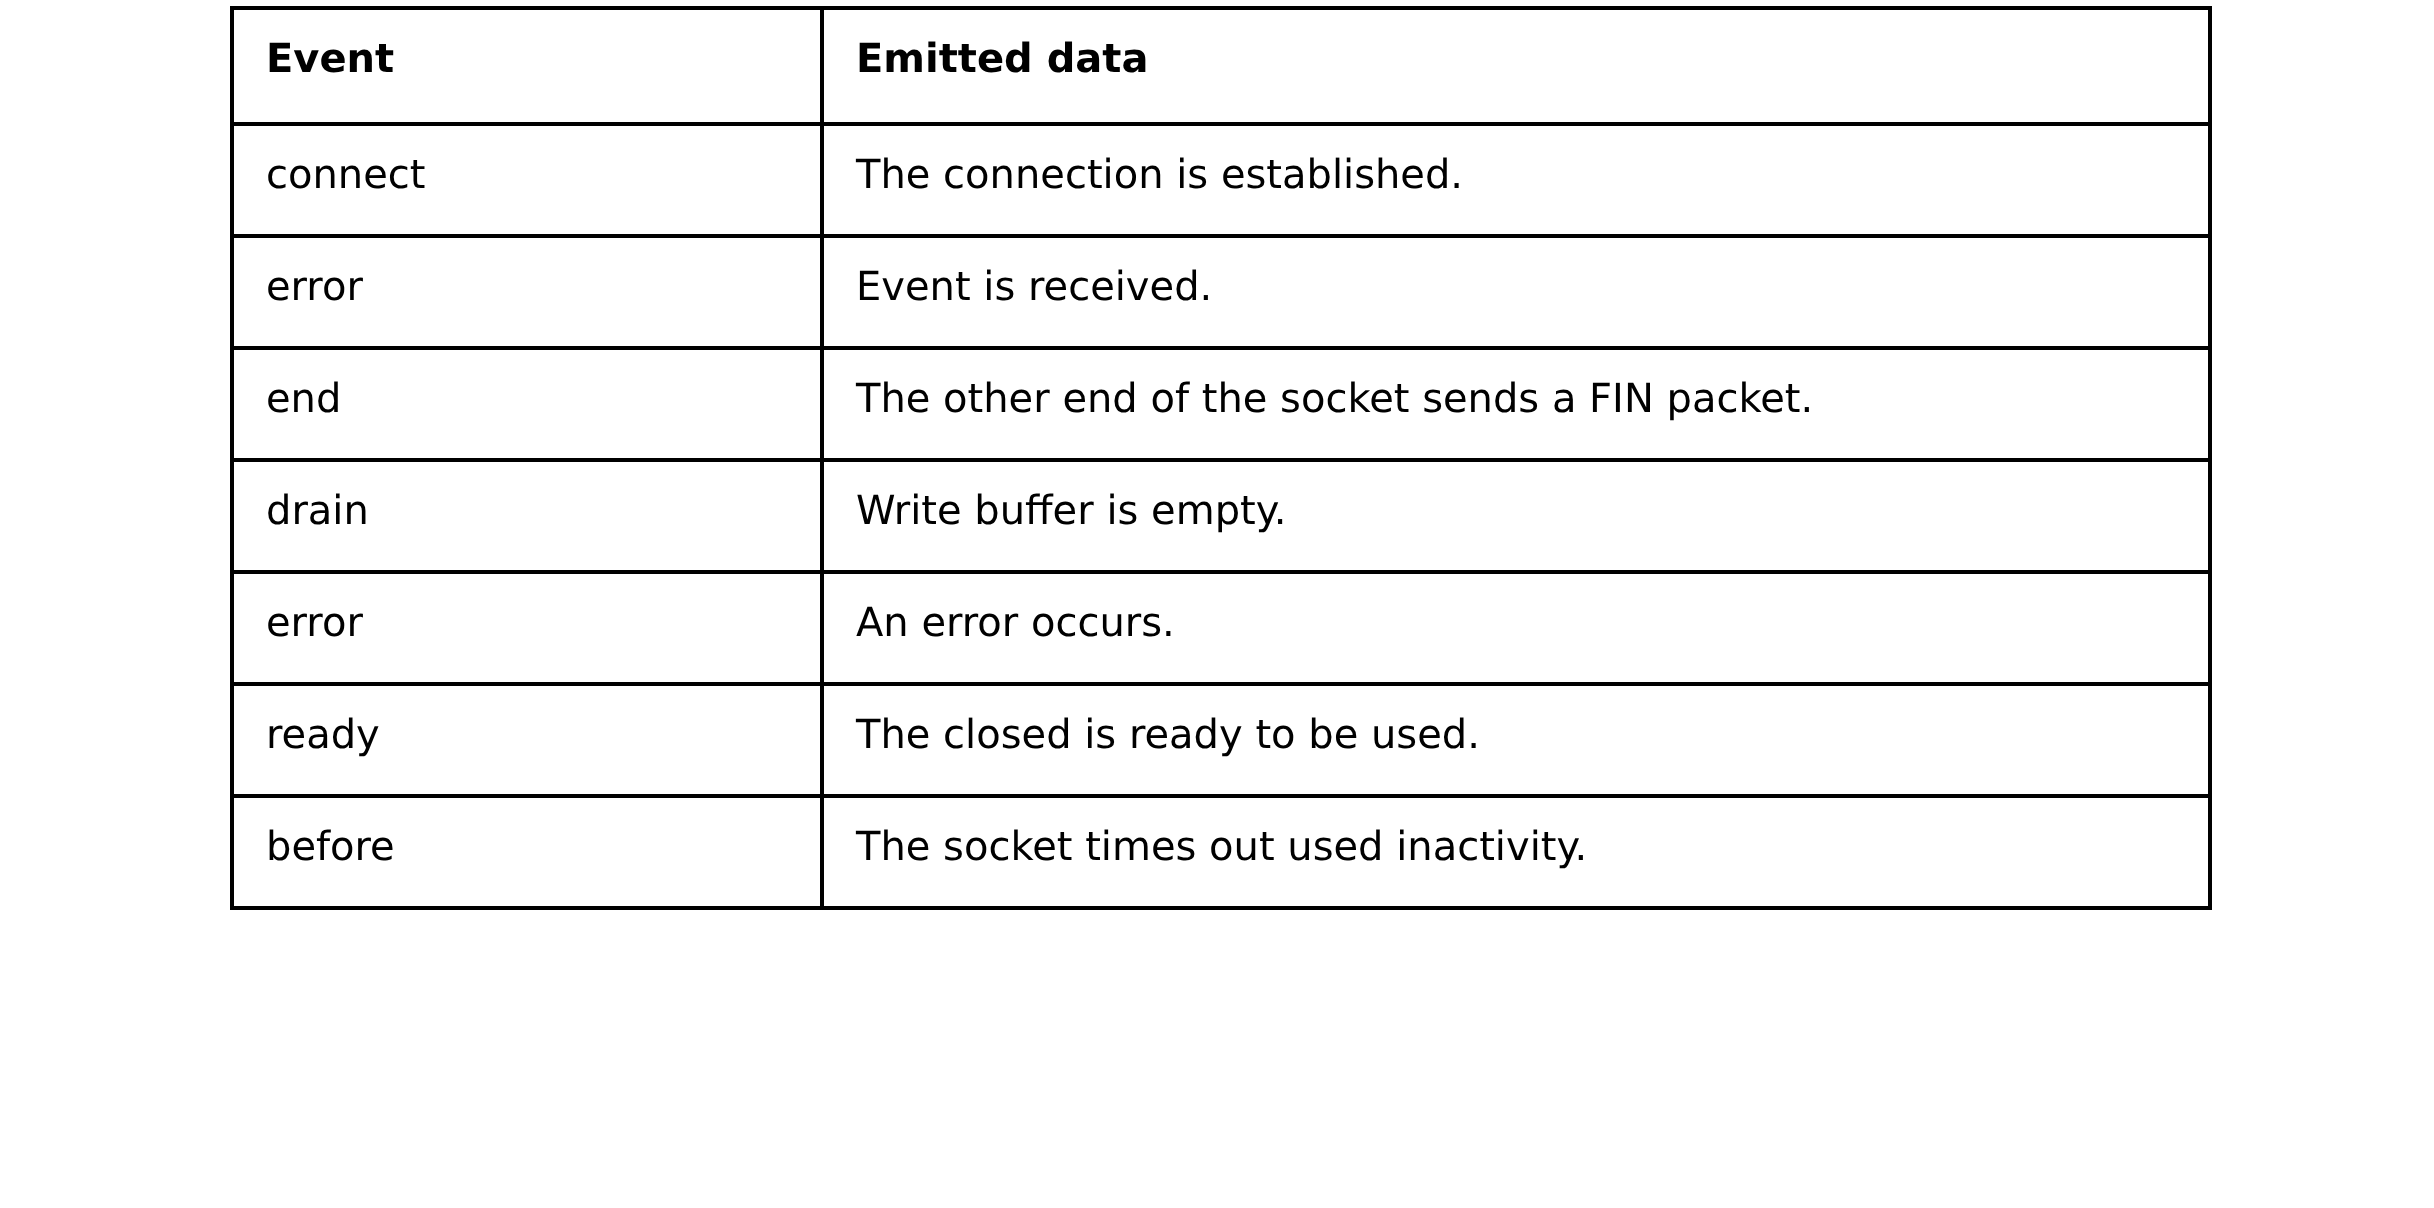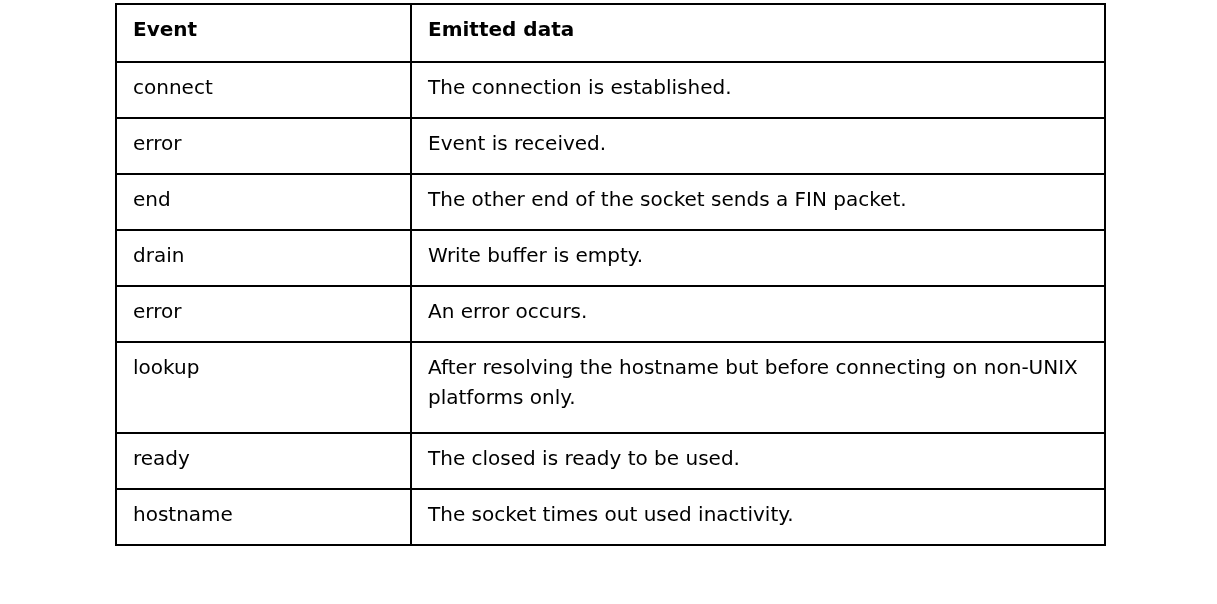--- a/index.html
+++ b/index.html
@@ -86,28 +86,24 @@
         <td>The other end of the socket sends a FIN packet.</td>
       </tr>
       <tr>
         <td>drain</td>
         <td>Write buffer is empty.</td>
       </tr>
       <tr>
         <td>error</td>
         <td>An error occurs.</td>
       </tr>
-      <tr class="tall-row">
-        <td>lookup</td>
-        <td>After resolving the hostname but before connecting on non-UNIX platforms only.</td>
-      </tr>
       <tr>
         <td>ready</td>
         <td>The closed is ready to be used.</td>
       </tr>
       <tr>
-        <td>hostname</td>
+        <td>before</td>
         <td>The socket times out used inactivity.</td>
       </tr>
     </tbody>
   </table>
 
 </div>
 
 </body></html>

